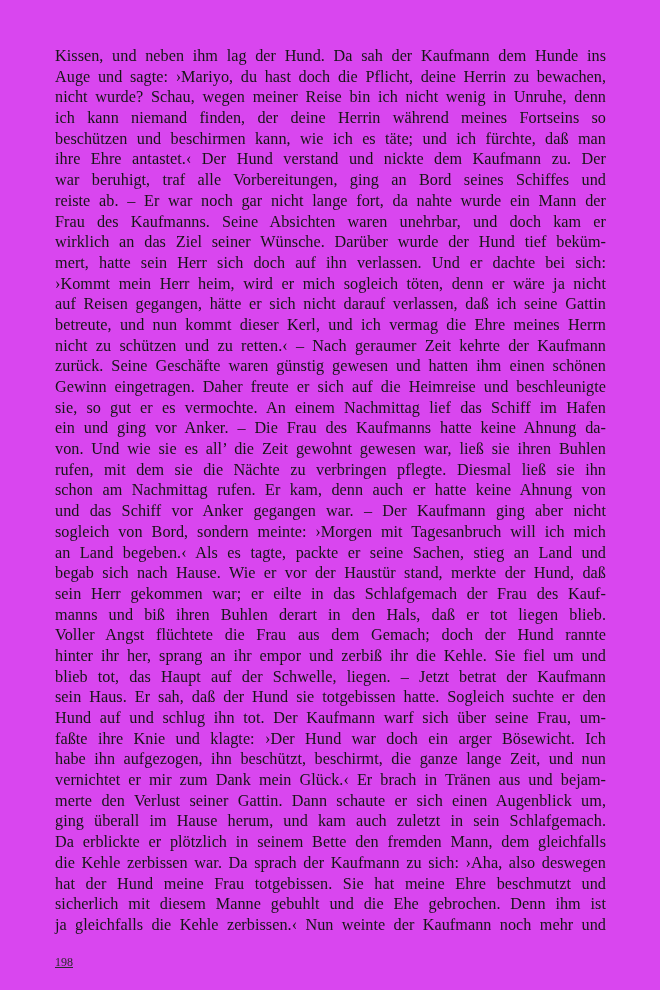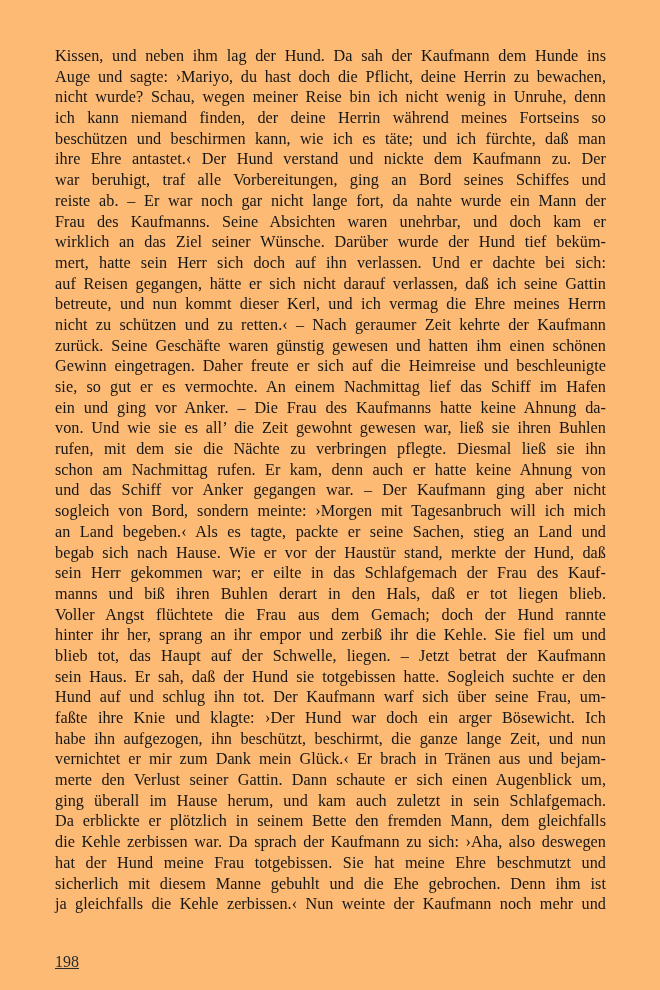--- a/index.html
+++ b/index.html
@@ -11,42 +11,42 @@
     width: 660px;
     height: 990px;
     position: relative;
     font-family: "Liberation Serif", "DejaVu Serif", serif;
     color: #161616;
     overflow: hidden;
   }
   .page {
     position: absolute;
     inset: 0;
-    background: #fdba74;
+    background: #d946ef;
   }
   .text-block {
     position: absolute;
     left: 55px;
     top: 46px;
     width: 551px;
   }
   .line {
     font-size: 16.2px;
     line-height: 20.7px;
     height: 20.7px;
     text-align: justify;
     text-align-last: justify;
     white-space: nowrap;
     letter-spacing: 0.05px;
   }
   .page-number {
     position: absolute;
     left: 55px;
     top: 955px;
-    font-size: 16px;
+    font-size: 12px;
     line-height: 14px;
     color: #2a2a2a;
     text-decoration: underline;
   }
 </style>
 </head>
 <body>
 
 <div class="page">
   <div class="text-block">
@@ -54,20 +54,21 @@
       <div class="line">Auge und sagte: ›Mariyo, du hast doch die Pflicht, deine Herrin zu bewachen,</div>
       <div class="line">nicht wurde? Schau, wegen meiner Reise bin ich nicht wenig in Unruhe, denn</div>
       <div class="line">ich kann niemand finden, der deine Herrin während meines Fortseins so</div>
       <div class="line">beschützen und beschirmen kann, wie ich es täte; und ich fürchte, daß man</div>
       <div class="line">ihre Ehre antastet.‹ Der Hund verstand und nickte dem Kaufmann zu. Der</div>
       <div class="line">war beruhigt, traf alle Vorbereitungen, ging an Bord seines Schiffes und</div>
       <div class="line">reiste ab. – Er war noch gar nicht lange fort, da nahte wurde ein Mann der</div>
       <div class="line">Frau des Kaufmanns. Seine Absichten waren unehrbar, und doch kam er</div>
       <div class="line">wirklich an das Ziel seiner Wünsche. Darüber wurde der Hund tief beküm-</div>
       <div class="line">mert, hatte sein Herr sich doch auf ihn verlassen. Und er dachte bei sich:</div>
+      <div class="line">›Kommt mein Herr heim, wird er mich sogleich töten, denn er wäre ja nicht</div>
       <div class="line">auf Reisen gegangen, hätte er sich nicht darauf verlassen, daß ich seine Gattin</div>
       <div class="line">betreute, und nun kommt dieser Kerl, und ich vermag die Ehre meines Herrn</div>
       <div class="line">nicht zu schützen und zu retten.‹ – Nach geraumer Zeit kehrte der Kaufmann</div>
       <div class="line">zurück. Seine Geschäfte waren günstig gewesen und hatten ihm einen schönen</div>
       <div class="line">Gewinn eingetragen. Daher freute er sich auf die Heimreise und beschleunigte</div>
       <div class="line">sie, so gut er es vermochte. An einem Nachmittag lief das Schiff im Hafen</div>
       <div class="line">ein und ging vor Anker. – Die Frau des Kaufmanns hatte keine Ahnung da-</div>
       <div class="line">von. Und wie sie es all’ die Zeit gewohnt gewesen war, ließ sie ihren Buhlen</div>
       <div class="line">rufen, mit dem sie die Nächte zu verbringen pflegte. Diesmal ließ sie ihn</div>
       <div class="line">schon am Nachmittag rufen. Er kam, denn auch er hatte keine Ahnung von</div>

